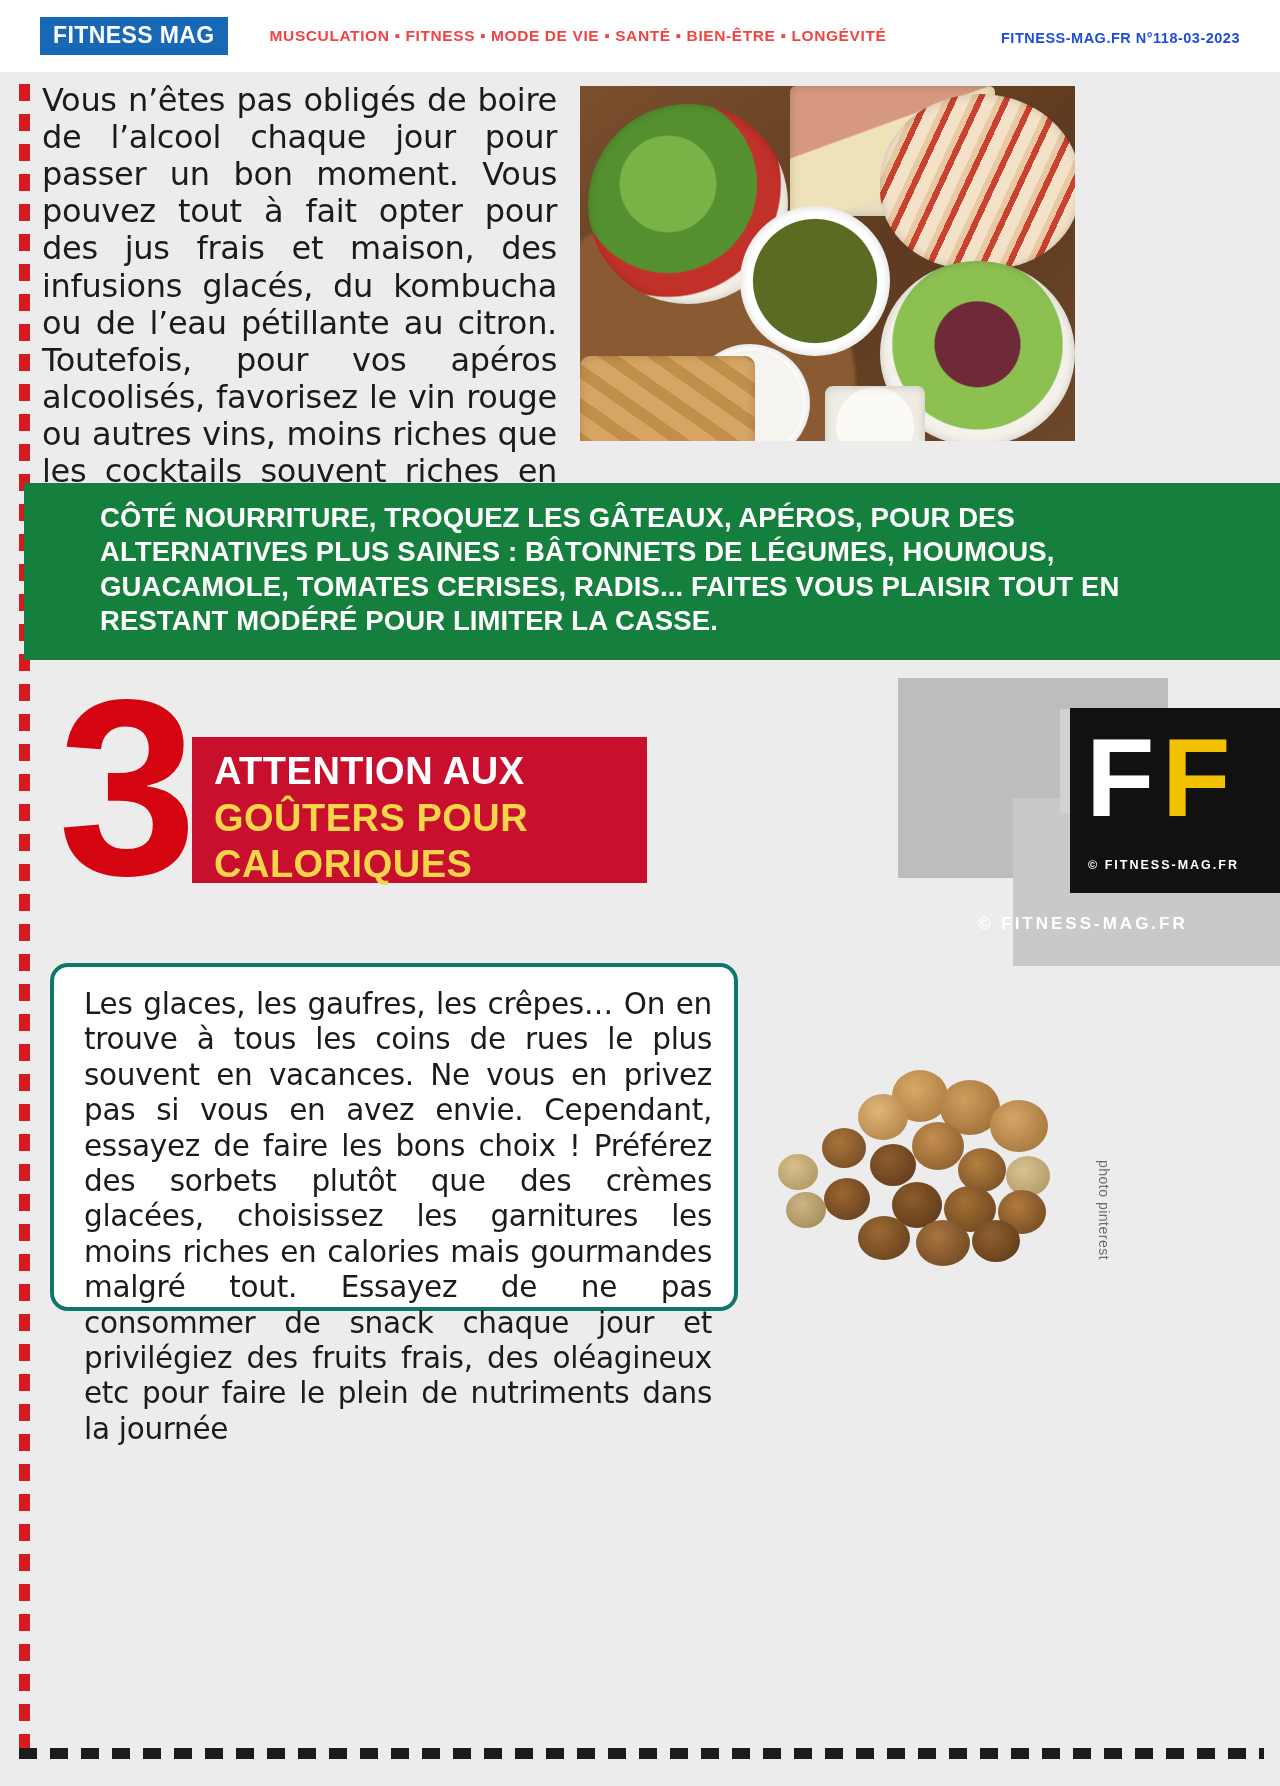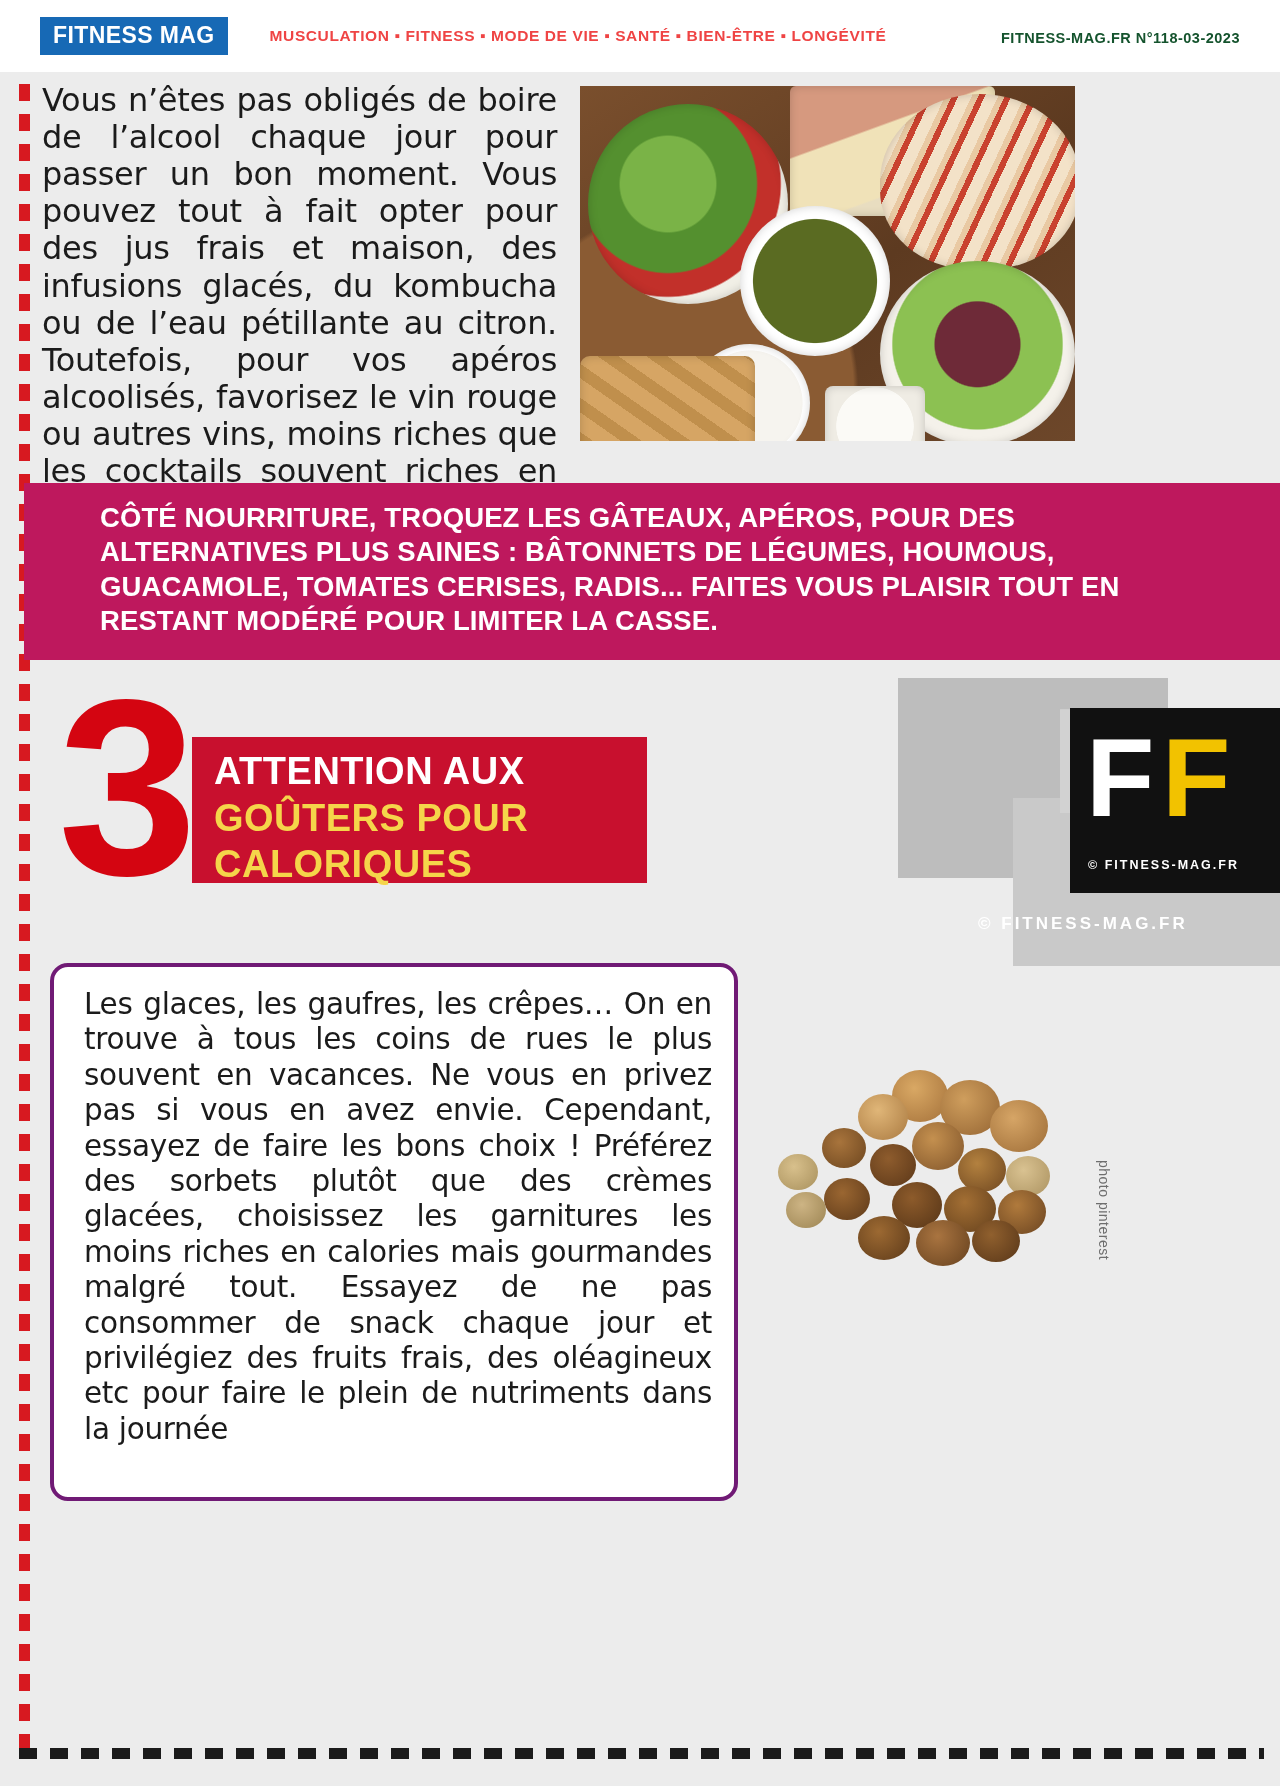--- a/index.html
+++ b/index.html
@@ -74,21 +74,21 @@
     color: #ef4444;
     white-space: nowrap;
   }
   .header-issue {
     position: absolute;
     right: 40px;
     top: 30px;
     font-size: 14.5px;
     font-weight: bold;
     letter-spacing: 0.5px;
-    color: #14532d;
+    color: #1d4ed8;
     white-space: nowrap;
   }
 
   
   .intro-text {
     position: absolute;
     left: 42px; top: 82px;
     width: 515px;
     font-size: 32px;
     line-height: 1.16;
@@ -153,21 +153,21 @@
     left: 245px; top: 300px; width: 100px; height: 80px;
     border-radius: 8px;
     background: radial-gradient(circle at 50% 50%, #fbfaf6 0 60%, #efece4 61%);
   }
 
   
   .red-banner {
     position: absolute;
     left: 24px; top: 483px;
     width: 1256px; height: 177px;
-    background: #be185d;
+    background: #15803d;
   }
   .red-banner p {
     margin: 0;
     position: absolute;
     left: 76px; top: 18px;
     width: 1090px;
     color: #ffffff;
     font-weight: bold;
     font-size: 27.5px;
     line-height: 1.25;
@@ -250,23 +250,23 @@
   .wm-credit2 {
     position: absolute; left: 80px; top: 236px;
     font-size: 17px; font-weight: bold; letter-spacing: 3px;
     color: #ffffff; white-space: nowrap;
   }
 
   
   .body-box {
     position: absolute;
     left: 50px; top: 963px;
-    width: 688px; height: 538px;
+    width: 688px; height: 348px;
     background: #ffffff;
-    border: 4px solid #701a75;
+    border: 4px solid #0f766e;
     border-radius: 18px;
     box-sizing: border-box;
   }
   .body-box p {
     margin: 0;
     position: absolute;
     left: 30px; top: 20px;
     width: 628px;
     font-size: 29.5px;
     line-height: 1.2;

